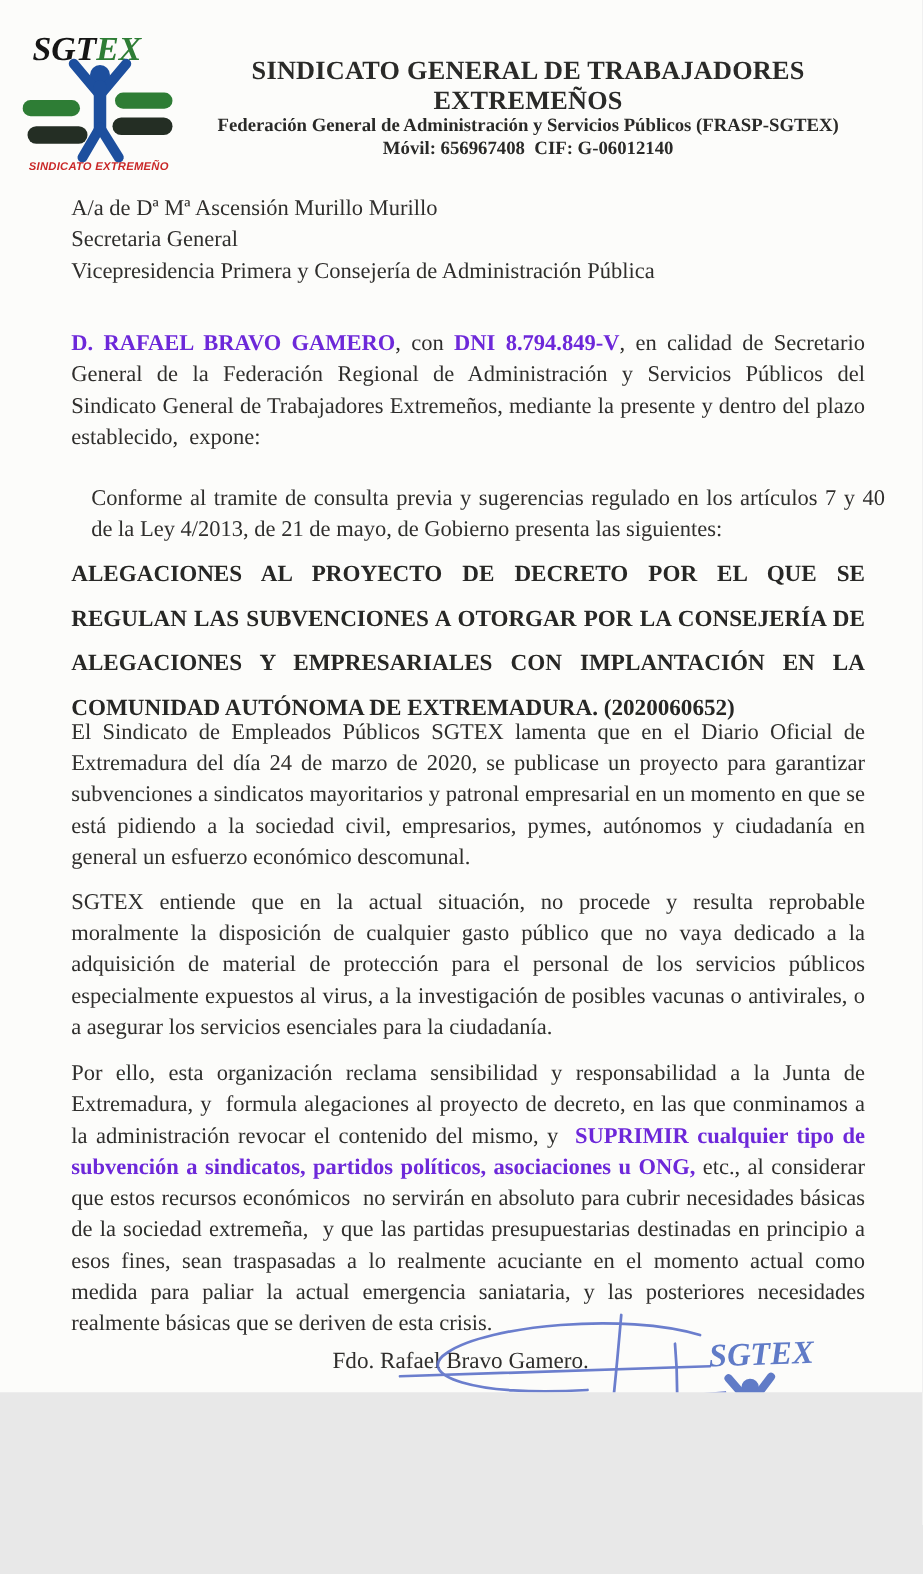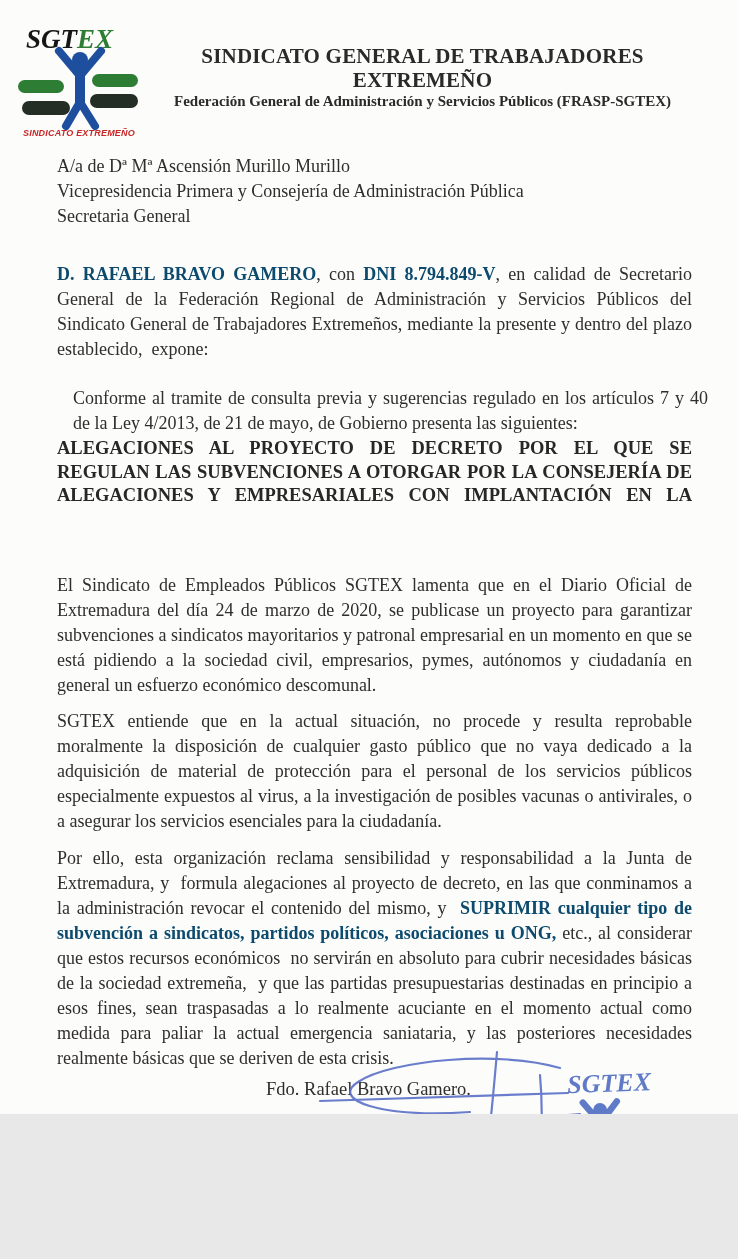--- a/index.html
+++ b/index.html
@@ -14,24 +14,24 @@
   }
   .org-name{font-size:21px;line-height:24px;letter-spacing:.2px;color:#2a2a28;}
   .lh-sub{font-size:15px;line-height:18px;color:#2a2a28;}
   .logo-box{position:absolute;left:18px;top:24px;width:122px;height:114px;}
   
   .block{position:absolute;left:57px;width:635px;}
   .body-text{font-size:18px;line-height:25px;text-align:justify;}
   .recipient{font-size:18px;line-height:25px;font-family:Liberation Serif, serif;}
   .heading-line{
     font-size:18.5px;line-height:23.5px;font-weight:bold;
-    text-align:justify;text-align-last:justify;color:#272725;
+    text-align:justify;text-align-last:justify;color:#272725;margin-top:12px;
   }
   .heading-line.last{text-align-last:left;}
-  b,.bold{font-weight:bold;color:#0c4a6e;}
+  b,.bold{font-weight:bold;color:#6d28d9;}
   
   .signer{position:absolute;left:266px;top:1078px;font-size:18.5px;line-height:22px;}
   .place-date{position:absolute;left:251px;top:1143px;font-size:18.5px;line-height:22px;}
   .stamp{position:absolute;left:533px;top:1066px;width:135px;height:140px;transform:rotate(-2deg);opacity:.88;}
   .scribble{position:absolute;left:318px;top:1030px;width:266px;height:229px;z-index:5;pointer-events:none;opacity:.9;}
 </style>
 </head>
 <body>
 
 <div class="page">
@@ -49,38 +49,40 @@
       <path d="M62 52 L41 27" stroke="#1d4f9e" stroke-width="8" stroke-linecap="round" fill="none"></path>
       <path d="M62 52 L83 27" stroke="#1d4f9e" stroke-width="8" stroke-linecap="round" fill="none"></path>
       <line x1="62" y1="45" x2="62" y2="80" stroke="#1d4f9e" stroke-width="10" stroke-linecap="round"></line>
       <path d="M62 78 L48 102" stroke="#1d4f9e" stroke-width="8" stroke-linecap="round" fill="none"></path>
       <path d="M62 78 L77 102" stroke="#1d4f9e" stroke-width="8" stroke-linecap="round" fill="none"></path>
     </g>
     <text x="61" y="112" text-anchor="middle" font-size="9" font-weight="bold" font-style="italic" font-family="'Liberation Sans',sans-serif" fill="#c92727" letter-spacing="0.2">SINDICATO EXTREMEÑO</text>
   </svg>
 
   <div class="letterhead-text">
-    <div class="org-name">SINDICATO GENERAL DE TRABAJADORES EXTREMEÑO</div>
+    <div class="org-name">SINDICATO GENERAL DE TRABAJADORES EXTREMEÑOS</div>
     <div class="lh-sub">Federación General de Administración y Servicios Públicos (FRASP-SGTEX)</div>
+    <div class="lh-sub">Móvil: 656967408&nbsp; CIF: G-06012140</div>
   </div>
 
   <div class="block recipient" style="top:154px;">
     <div>A/a de Dª Mª Ascensión Murillo Murillo</div>
+    <div>Secretaria General</div>
     <div>Vicepresidencia Primera y Consejería de Administración Pública</div>
-    <div>Secretaria General</div>
   </div>
 
   <p class="block body-text" style="top:262px;margin:0;"><b>D. RAFAEL BRAVO GAMERO</b><span>, con </span><b>DNI 8.794.849-V</b><span>, en calidad de Secretario General de la Federación Regional de Administración y Servicios Públicos del Sindicato General de Trabajadores Extremeños, mediante la presente y dentro del plazo establecido,&nbsp; expone:</span></p>
 
   <p class="block body-text" style="top:370px;margin:16px;">Conforme al tramite de consulta previa y sugerencias regulado en los artículos 7 y 40 de la Ley 4/2013, de 21 de mayo, de Gobierno presenta las siguientes:</p>
 
   <div class="block" style="top:437px;">
     <div class="heading-line">ALEGACIONES AL PROYECTO DE DECRETO POR EL QUE SE</div>
     <div class="heading-line">REGULAN LAS SUBVENCIONES A OTORGAR POR LA CONSEJERÍA DE</div>
     <div class="heading-line">ALEGACIONES Y EMPRESARIALES CON IMPLANTACIÓN EN LA</div>
+    <div class="heading-line last">COMUNIDAD AUTÓNOMA DE EXTREMADURA. (2020060652)</div>
   </div>
 
   <p class="block body-text" style="top:573px;margin:0;">El Sindicato de Empleados Públicos SGTEX lamenta que en el Diario Oficial de Extremadura del día 24 de marzo de 2020, se publicase un proyecto para garantizar subvenciones a sindicatos mayoritarios y patronal empresarial en un momento en que se está pidiendo a la sociedad civil, empresarios, pymes, autónomos y ciudadanía en general un esfuerzo económico descomunal.</p>
 
   <p class="block body-text" style="top:709px;margin:0;">SGTEX entiende que en la actual situación, no procede y resulta reprobable moralmente la disposición de cualquier gasto público que no vaya dedicado a la adquisición de material de protección para el personal de los servicios públicos especialmente expuestos al virus, a la investigación de posibles vacunas o antivirales, o a asegurar los servicios esenciales para la ciudadanía.</p>
 
   <p class="block body-text" style="top:846px;margin:0;"><span>Por ello, esta organización reclama sensibilidad y responsabilidad a la Junta de Extremadura, y&nbsp; formula alegaciones al proyecto de decreto, en las que conminamos a la administración revocar el contenido del mismo, y&nbsp; </span><b>SUPRIMIR cualquier tipo de subvención a sindicatos, partidos políticos, asociaciones u ONG,</b><span> etc., al considerar que estos recursos económicos&nbsp; no servirán en absoluto para cubrir necesidades básicas de la sociedad extremeña,&nbsp; y que las partidas presupuestarias destinadas en principio a esos fines, sean traspasadas a lo realmente acuciante en el momento actual como medida para paliar la actual emergencia saniataria, y las posteriores necesidades realmente básicas que se deriven de esta crisis.</span></p>
 
   <div class="signer">Fdo. Rafael Bravo Gamero.</div>
   <div class="place-date">Badajoz, 26 de marzo de 2020</div>

